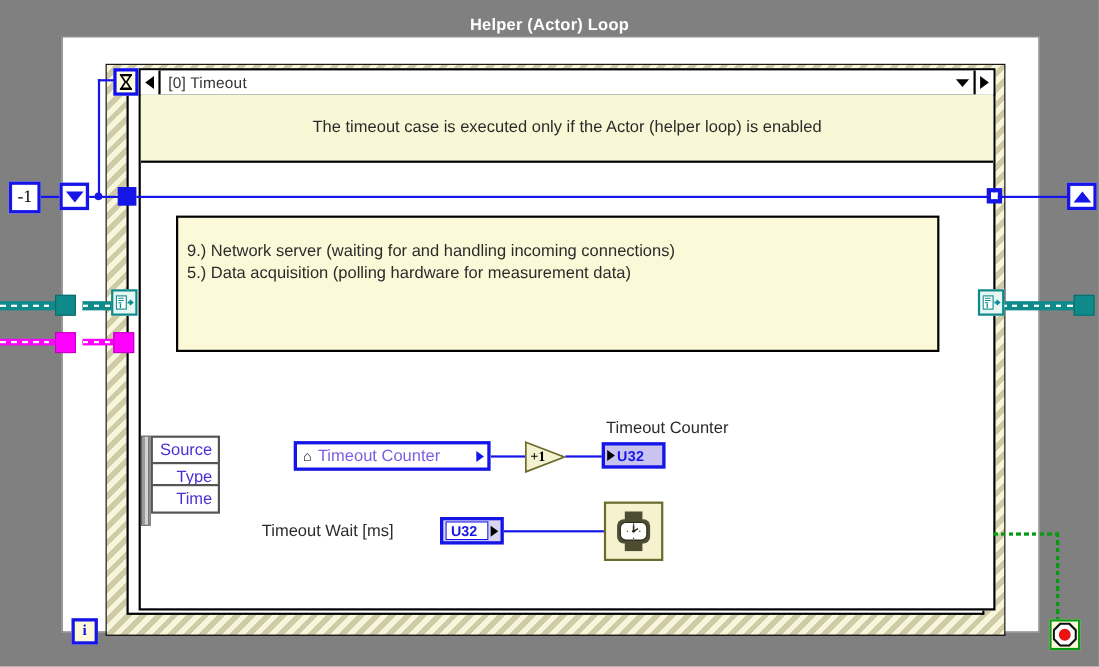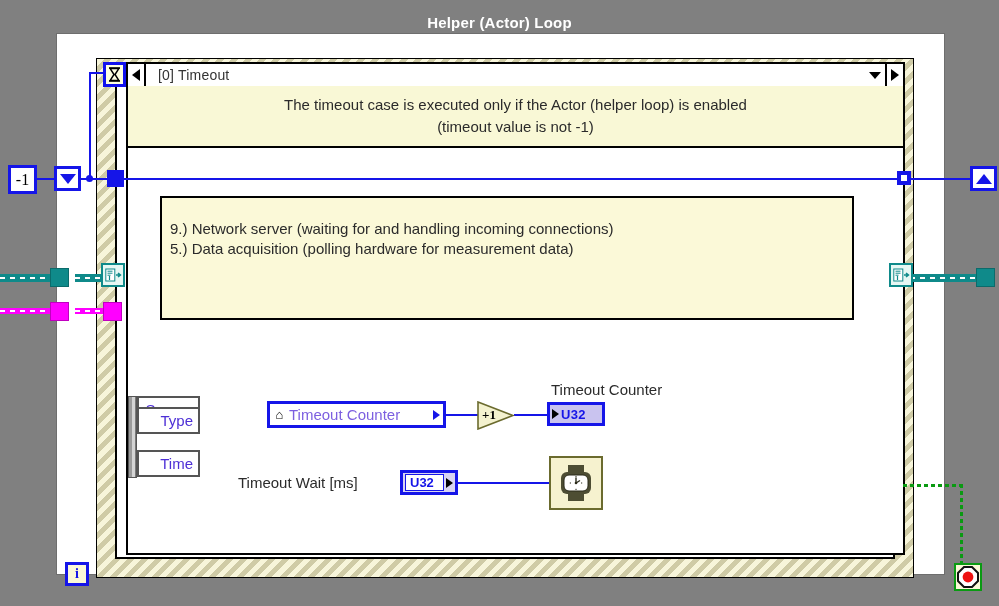--- a/index.html
+++ b/index.html
@@ -56,21 +56,21 @@
     display:flex;align-items:stretch;
   }
   .case-arrow-l,.case-arrow-r{
     width:16px;display:flex;align-items:center;justify-content:center;
     border-right:2px solid #000;background:#ffffff;
   }
   .case-arrow-r{border-right:none;border-left:2px solid #000;}
   .tri-l{width:0;height:0;border-top:6px solid transparent;border-bottom:6px solid transparent;border-right:8px solid #000;}
   .tri-r{width:0;height:0;border-top:6px solid transparent;border-bottom:6px solid transparent;border-left:8px solid #000;}
   .case-label{
-    flex:1;display:flex;align-items:center;padding-left:12px;
+    flex:1;display:flex;align-items:center;padding-left:7px;
     font-size:14px;color:#333;letter-spacing:.2px;
   }
   .case-drop{
     width:20px;display:flex;align-items:center;justify-content:center;
   }
   .tri-d{width:0;height:0;border-left:6px solid transparent;border-right:6px solid transparent;border-top:7px solid #000;}
 
   .case-note{
     position:absolute;left:2px;top:24px;width:775px;height:60px;
     background:#f9f8d6;border-bottom:2px solid #000;
@@ -287,21 +287,20 @@
       <div class="case-drop">
         <div class="tri-d"></div>
       </div>
       <div class="case-arrow-r">
         <div class="tri-r"></div>
       </div>
     </div>
 
     <div class="case-note">
       <div>The timeout case is executed only if the Actor (helper loop) is enabled</div>
-      <div>(timeout value is not -1)</div>
     </div>
   </div>
 
   <div class="hourglass">
     <svg width="13" height="15" viewBox="0 0 13 15">
       <path d="M1 1 H12 M1 14 H12" stroke="#000" stroke-width="1.6" fill="none"></path>
       <path d="M2.2 1.6 L10.8 1.6 L7 7.5 L10.8 13.4 L2.2 13.4 L6 7.5 Z" fill="none" stroke="#000" stroke-width="1.5"></path>
     </svg>
   </div>
 
@@ -365,22 +364,22 @@
       <rect x="0.8" y="1" width="9" height="12" fill="#ffffff" stroke="#0f8a8a" stroke-width="1"></rect>
       <path d="M2.5 3.2 h5 M2.5 5.2 h5 M2.5 7.2 h3" stroke="#0f8a8a" stroke-width="1"></path>
       <path d="M4.5 8 v4" stroke="#0f8a8a" stroke-width="1.2"></path>
       <path d="M11 7 h4 M13 5 l2.4 2 l-2.4 2" stroke="#0f8a8a" stroke-width="1.6" fill="none"></path>
     </svg>
   </div>
 
   <div class="sttt">
     <div class="sttt-bar"></div>
     <div class="sttt-cell" style="top:0px;">Source</div>
-    <div class="sttt-cell" style="top:11px;">Type</div>
-    <div class="sttt-cell" style="top:54px;">Time</div>
+    <div class="sttt-cell" style="top:24px;">Type</div>
+    <div class="sttt-cell" style="top:44px;">Time</div>
   </div>
 
   <div class="localvar">
     <div class="home">⌂</div>
     <div class="lvtext">Timeout Counter</div>
     <div class="arrowr">
       <div class="arrowr-tri"></div>
     </div>
   </div>
 

